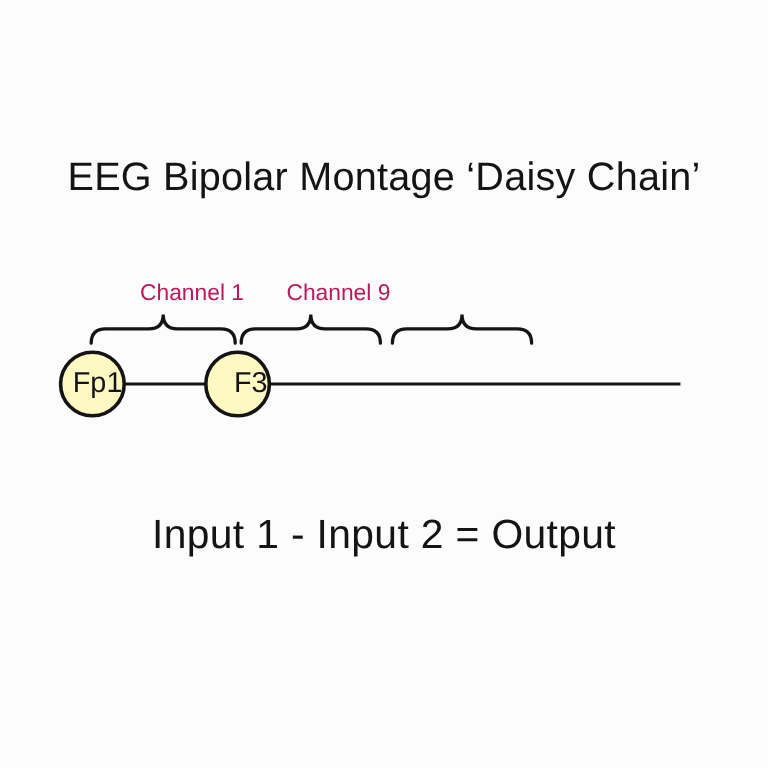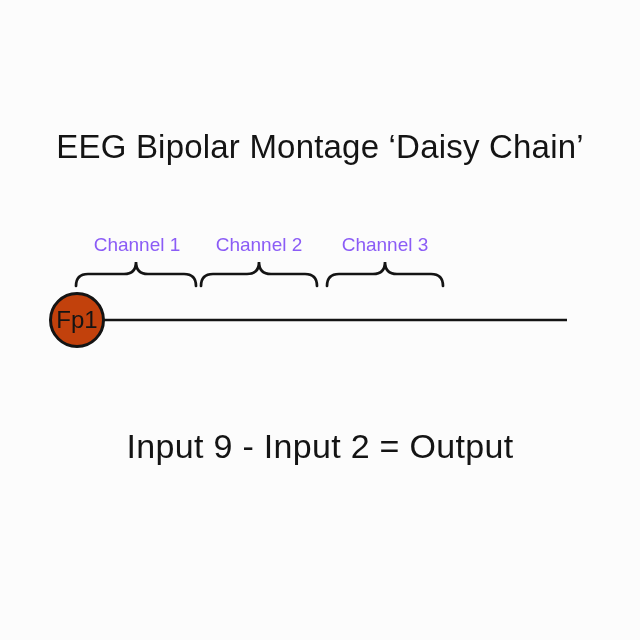--- a/index.html
+++ b/index.html
@@ -26,45 +26,46 @@
     letter-spacing: 0.2px;
     color: #141414;
     white-space: nowrap;
   }
   .channel-label {
     position: absolute;
     top: 234px;
     transform: translateX(-50%);
     font-size: 19px;
     line-height: 22px;
-    color: #8b5cf6;
+    color: #be185d;
     white-space: nowrap;
+    margin-left: 23px;
   }
   .channel-label.c1 { left: 137px; }
   .channel-label.c2 { left: 259px; }
   .channel-label.c3 { left: 385px; }
   .diagram-svg {
     position: absolute;
     left: 0;
     top: 0;
     width: 640px;
     height: 640px;
   }
   .electrode {
     position: absolute;
     top: 292px;
     width: 56px;
     height: 56px;
     box-sizing: border-box;
     border: 3px solid #141414;
     border-radius: 50%;
-    background: #c2410c;
+    background: #fef9c3;
     display: flex;
     align-items: center;
-    justify-content: center;
+    justify-content: flex-end;
     font-size: 24px;
     line-height: 1;
     color: #141414;
   }
   .electrode.e0 { left: 49px;  }
   .electrode.e1 { left: 170px; }
   .electrode.e2 { left: 290px; }
   .electrode.e3 { left: 414px; }
   .electrode.e4 { left: 539px; }
   .formula-text {
@@ -80,33 +81,35 @@
   }
 </style>
 </head>
 <body>
 
 <div class="canvas">
 
   <div class="diagram-title">EEG Bipolar Montage ‘Daisy Chain’</div>
 
   <div class="channel-label c1">Channel 1</div>
-  <div class="channel-label c2">Channel 2</div>
-  <div class="channel-label c3">Channel 3</div>
+  <div class="channel-label c2">Channel 9</div>
 
   <svg class="diagram-svg" viewBox="0 0 640 640" xmlns="http://www.w3.org/2000/svg">
 
     <line x1="77" y1="320" x2="567" y2="320" stroke="#141414" stroke-width="2.6"></line>
 
     <path d="M 76 286 Q 76 274 88 274 L 124 274 Q 136 274 136 262 Q 136 274 148 274 L 184 274 Q 196 274 196 286" fill="none" stroke="#141414" stroke-width="2.7" stroke-linecap="round"></path>
 
     <path d="M 201 286 Q 201 274 213 274 L 247 274 Q 259 274 259 262 Q 259 274 271 274 L 305 274 Q 317 274 317 286" fill="none" stroke="#141414" stroke-width="2.7" stroke-linecap="round"></path>
 
     <path d="M 327 286 Q 327 274 339 274 L 373 274 Q 385 274 385 262 Q 385 274 397 274 L 431 274 Q 443 274 443 286" fill="none" stroke="#141414" stroke-width="2.7" stroke-linecap="round"></path>
   </svg>
 
   <div class="electrode e0">
     <span>Fp1</span>
   </div>
+  <div class="electrode e1">
+    <span>F3</span>
+  </div>
 
-  <div class="formula-text">Input 9 - Input 2 = Output</div>
+  <div class="formula-text">Input 1 - Input 2 = Output</div>
 
 </div>
 
 </body></html>

